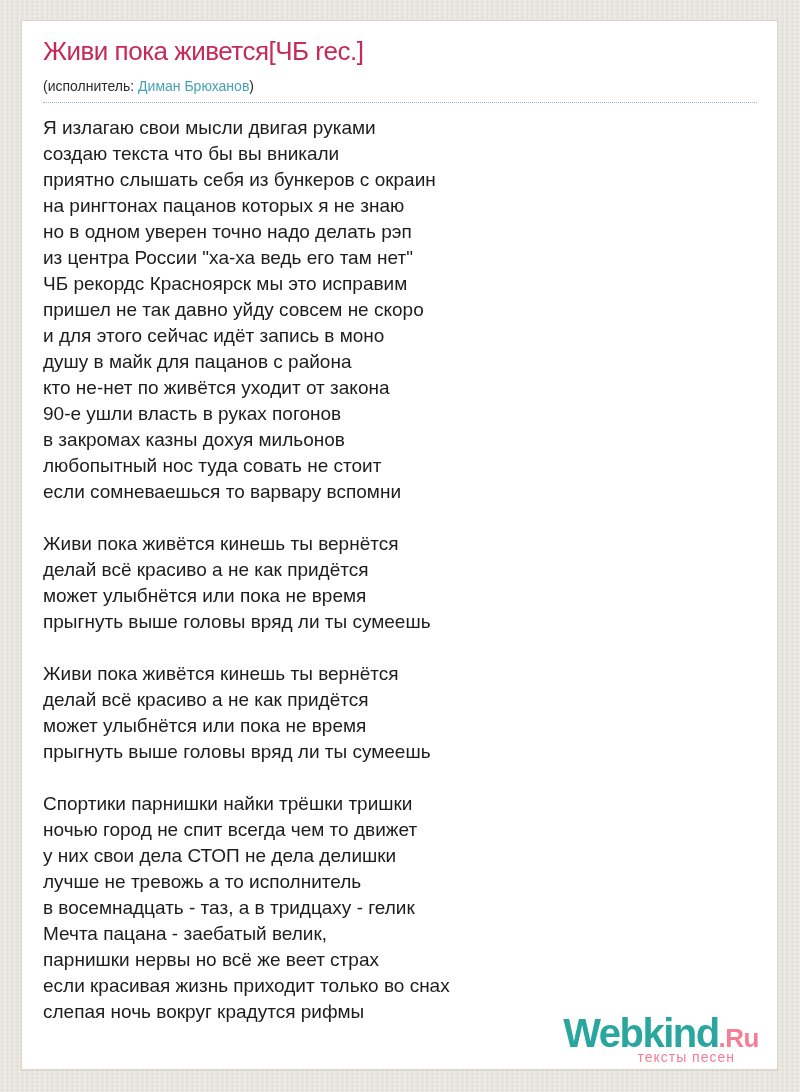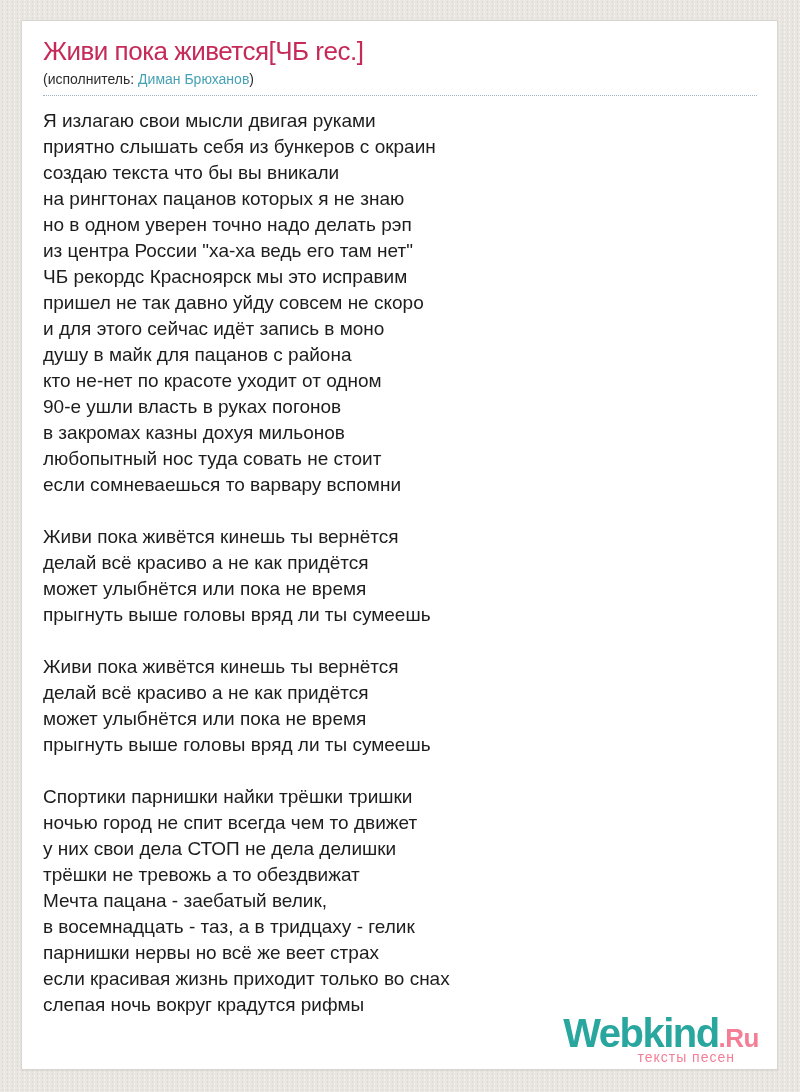--- a/index.html
+++ b/index.html
@@ -33,21 +33,21 @@
     border:1px solid var(--card-border);
     box-shadow:0 1px 2px rgba(0,0,0,0.06);
     padding:16px 20px 0 21px;
   }
   .song-title{
     color:var(--title);
     font-size:26px;
     font-weight:400;
     letter-spacing:-0.5px;
     line-height:1.1;
-    margin-bottom:3px;
+    margin-bottom:10px;
   }
   .artist-line{
     font-size:14px;
     color:#2b2b2b;
     line-height:21px;
     padding-bottom:5px;
     border-bottom:1px dotted var(--separator);
   }
   .artist-link{
     color:var(--link);
@@ -97,30 +97,30 @@
 
   <h1 class="song-title">Живи пока живется[ЧБ rec.]</h1>
 
   <div class="artist-line">
     <span>(исполнитель: </span><a class="artist-link">Диман Брюханов</a><span>)</span>
   </div>
 
   <div class="lyrics">
       <div class="stanza">
         <div class="lyric-line">Я излагаю свои мысли двигая руками</div>
+        <div class="lyric-line">создаю текста что бы вы вникали</div>
         <div class="lyric-line">приятно слышать себя из бункеров с окраин</div>
-        <div class="lyric-line">создаю текста что бы вы вникали</div>
         <div class="lyric-line">на рингтонах пацанов которых я не знаю</div>
         <div class="lyric-line">но в одном уверен точно надо делать рэп</div>
         <div class="lyric-line">из центра России "ха-ха ведь его там нет"</div>
         <div class="lyric-line">ЧБ рекордс Красноярск мы это исправим</div>
         <div class="lyric-line">пришел не так давно уйду совсем не скоро</div>
         <div class="lyric-line">и для этого сейчас идёт запись в моно</div>
         <div class="lyric-line">душу в майк для пацанов с района</div>
-        <div class="lyric-line">кто не-нет по красоте уходит от одном</div>
+        <div class="lyric-line">кто не-нет по живётся уходит от закона</div>
         <div class="lyric-line">90-е ушли власть в руках погонов</div>
         <div class="lyric-line">в закромах казны дохуя мильонов</div>
         <div class="lyric-line">любопытный нос туда совать не стоит</div>
         <div class="lyric-line">если сомневаешься то варвару вспомни</div>
       </div>
       <div class="stanza">
         <div class="lyric-line">Живи пока живётся кинешь ты вернётся</div>
         <div class="lyric-line">делай всё красиво а не как придётся</div>
         <div class="lyric-line">может улыбнётся или пока не время</div>
         <div class="lyric-line">прыгнуть выше головы вряд ли ты сумеешь</div>
@@ -128,23 +128,23 @@
       <div class="stanza">
         <div class="lyric-line">Живи пока живётся кинешь ты вернётся</div>
         <div class="lyric-line">делай всё красиво а не как придётся</div>
         <div class="lyric-line">может улыбнётся или пока не время</div>
         <div class="lyric-line">прыгнуть выше головы вряд ли ты сумеешь</div>
       </div>
       <div class="stanza">
         <div class="lyric-line">Спортики парнишки найки трёшки тришки</div>
         <div class="lyric-line">ночью город не спит всегда чем то движет</div>
         <div class="lyric-line">у них свои дела СТОП не дела делишки</div>
-        <div class="lyric-line">трёшки не тревожь а то обездвижат</div>
+        <div class="lyric-line">лучше не тревожь а то исполнитель</div>
+        <div class="lyric-line">в восемнадцать - таз, а в тридцаху - гелик</div>
         <div class="lyric-line">Мечта пацана - заебатый велик,</div>
-        <div class="lyric-line">в восемнадцать - таз, а в тридцаху - гелик</div>
         <div class="lyric-line">парнишки нервы но всё же веет страх</div>
         <div class="lyric-line">если красивая жизнь приходит только во снах</div>
         <div class="lyric-line">слепая ночь вокруг крадутся рифмы</div>
       </div>
     </div>
 
   <div class="logo">
     <div>
       <span class="logo-main">Webkind</span><span class="logo-suffix">.Ru</span>
     </div>

